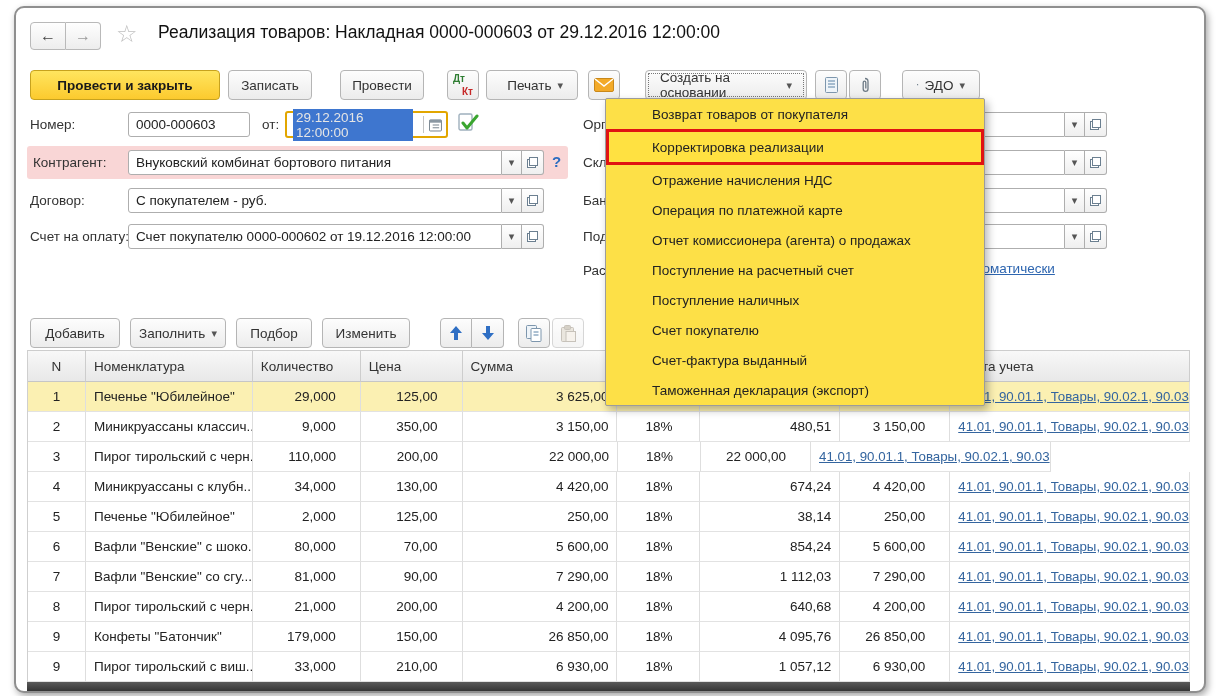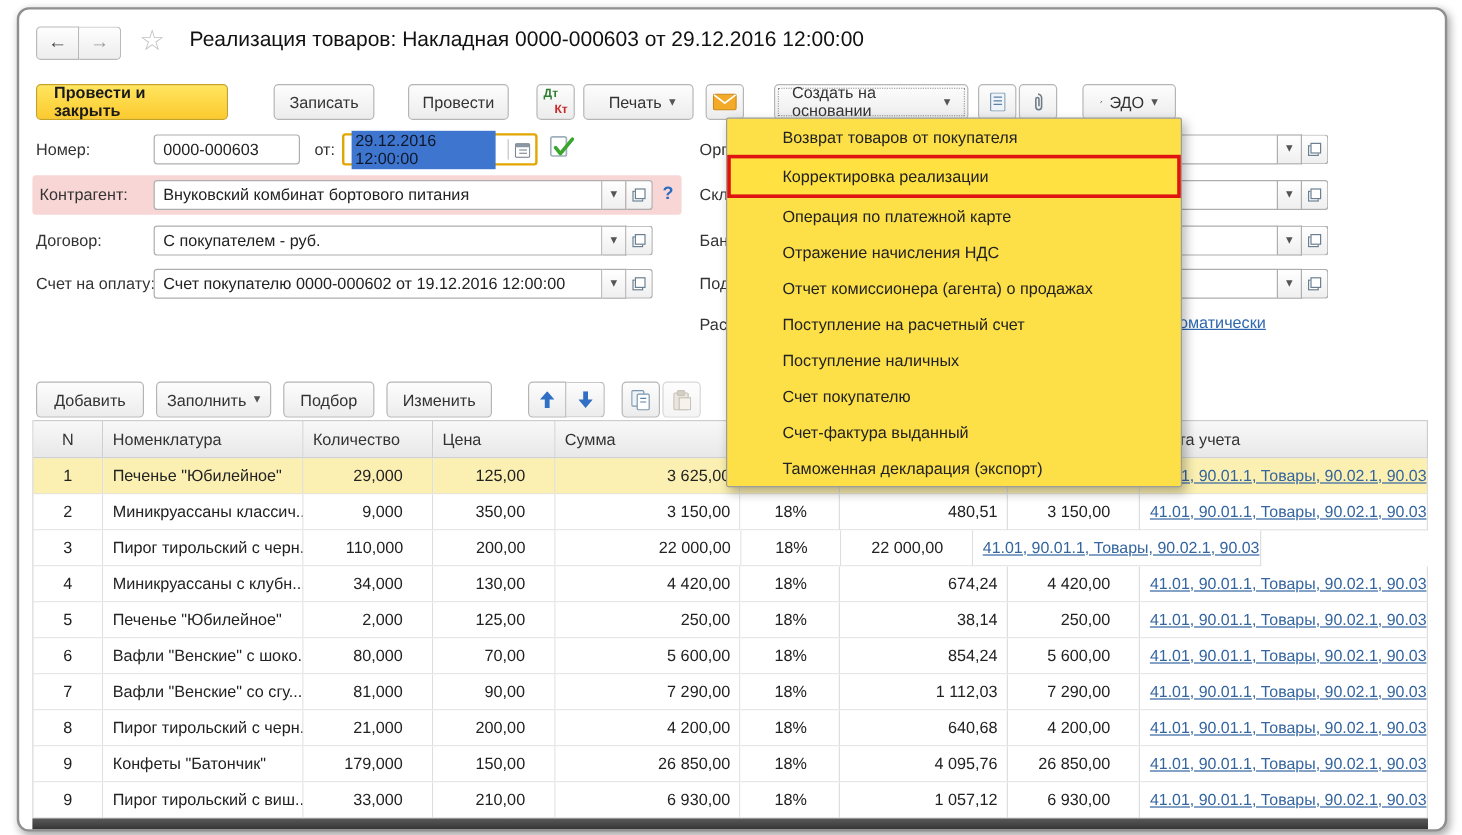--- a/index.html
+++ b/index.html
@@ -24,21 +24,21 @@
 
   
   .lbl{font-size:13.5px;color:#333;}
   .field{border:1px solid #aeaeae;border-radius:3px;background:#fff;height:25px;display:flex;align-items:center;font-size:13.5px;padding:0 7px;color:#222;box-sizing:border-box;}
   .fgroup{display:flex;}
   .fbtn{width:20px;height:25px;border:1px solid #aeaeae;border-left:none;background:linear-gradient(#ffffff,#efefef);display:flex;align-items:center;justify-content:center;box-sizing:border-box;}
   .fbtn:last-child{border-radius:0 3px 3px 0;}
   .fgroup .field{border-radius:3px 0 0 3px;}
   .pinkband{background:#f9d6d6;border-radius:3px;}
   .datefield{border:2px solid #e2a600;border-radius:3px;background:#fff;height:27px;display:flex;align-items:center;padding:0 4px 0 6px;box-sizing:border-box;gap:5px;}
-  .datesel{background:#3e76cf;color:#0f172a;font-size:13.5px;padding:1px 3px;}
+  .datesel{background:#3e76cf;color:#e5e5e5;font-size:13.5px;padding:1px 3px;}
   .vsep{width:1px;height:17px;background:#c4c4c4;}
   .helpq{color:#2b6cc0;font-weight:bold;font-size:15px;}
   .openicon{position:relative;width:11px;height:11px;}
   .openicon::before{content:"";position:absolute;left:0;bottom:0;width:7px;height:7px;border:1.4px solid #6b7f90;background:#fff;}
   .openicon::after{content:"";position:absolute;right:0;top:0;width:7px;height:7px;border:1.4px solid #6b7f90;background:#fff;}
   .bluelink{color:#2e66b0;font-size:13.5px;text-decoration:underline;}
 
   
   .menu{position:absolute;left:605px;top:98px;width:380px;height:308px;background:#fde047;border:1px solid #9c9c9c;border-radius:2px;box-shadow:3px 4px 9px rgba(0,0,0,.28);z-index:40;display:flex;flex-direction:column;box-sizing:border-box;}
   .menu-item{flex:1;display:flex;align-items:center;padding-left:46px;font-size:13.5px;color:#222;box-sizing:border-box;}
@@ -72,21 +72,21 @@
     <div class="navbtn">
         <span>←</span>
       </div>
     <div class="navbtn">
         <span>→</span>
       </div>
   </div>
   <div class="abs star">☆</div>
   <div class="abs title">Реализация товаров: Накладная 0000-000603 от 29.12.2016 12:00:00</div>
 
-  <div class="abs btn btn-yellow" style="left:30px;top:70px;width:160px;">Провести и закрыть</div>
+  <div class="abs btn btn-yellow" style="left:30px;top:70px;width:190px;">Провести и закрыть</div>
   <div class="abs btn" style="left:228px;top:70px;width:84px;">Записать</div>
   <div class="abs btn" style="left:340px;top:70px;width:84px;">Провести</div>
   <div class="abs btn icon-btn" style="left:447px;top:70px;">
     <span style="position:relative;width:20px;height:20px;display:inline-block;">
       <span style="position:absolute;left:0;top:-2px;font-size:10px;font-weight:bold;color:#2e7d32;">Дт</span>
       <span style="position:absolute;right:0;bottom:-2px;font-size:10px;font-weight:bold;color:#c62828;">Кт</span>
     </span>
   </div>
   <div class="abs btn" style="left:486px;top:70px;width:92px;">
     <svg width="16" height="14" viewBox="0 0 16 14">
@@ -408,22 +408,22 @@
             <span class="acc-link">41.01, 90.01.1, Товары, 90.02.1, 90.03</span>
           </div>
         </div>
       </div>
   </div>
   <div class="bottombar"></div>
 
   <div class="menu">
       <div class="menu-item">Возврат товаров от покупателя</div>
       <div class="menu-item hl">Корректировка реализации</div>
+      <div class="menu-item">Отражение начисления НДС</div>
       <div class="menu-item">Операция по платежной карте</div>
-      <div class="menu-item">Отражение начисления НДС</div>
       <div class="menu-item">Отчет комиссионера (агента) о продажах</div>
       <div class="menu-item">Поступление на расчетный счет</div>
       <div class="menu-item">Поступление наличных</div>
       <div class="menu-item">Счет покупателю</div>
       <div class="menu-item">Счет-фактура выданный</div>
       <div class="menu-item">Таможенная декларация (экспорт)</div>
     </div>
 
 </div>
 

